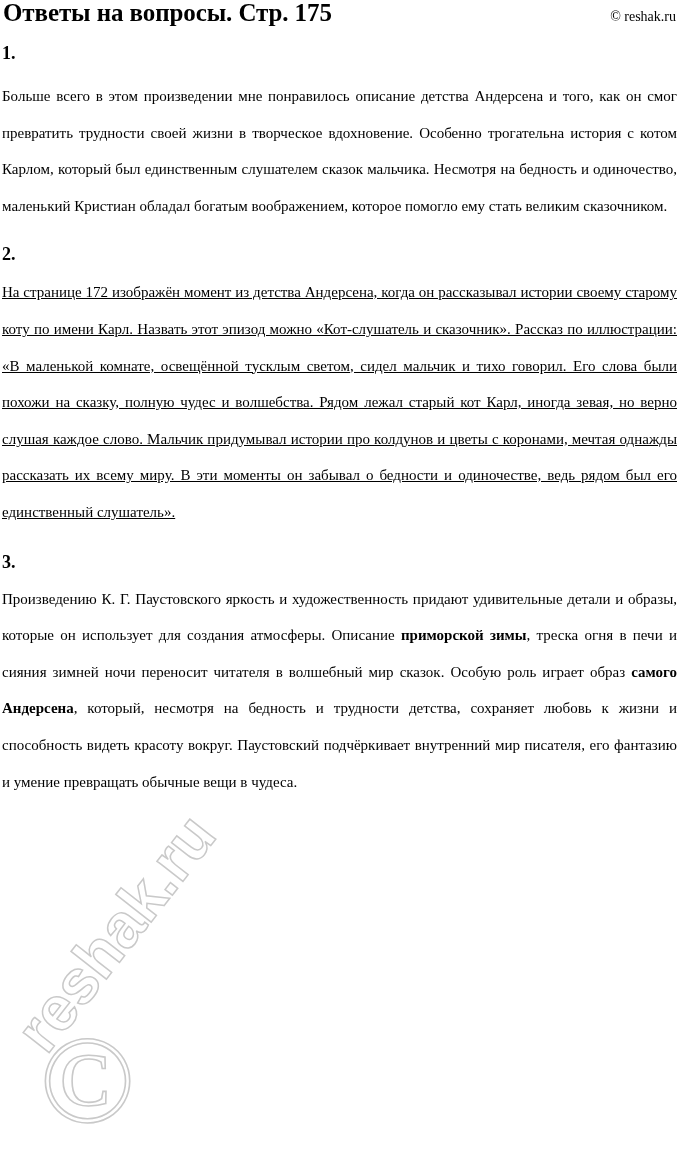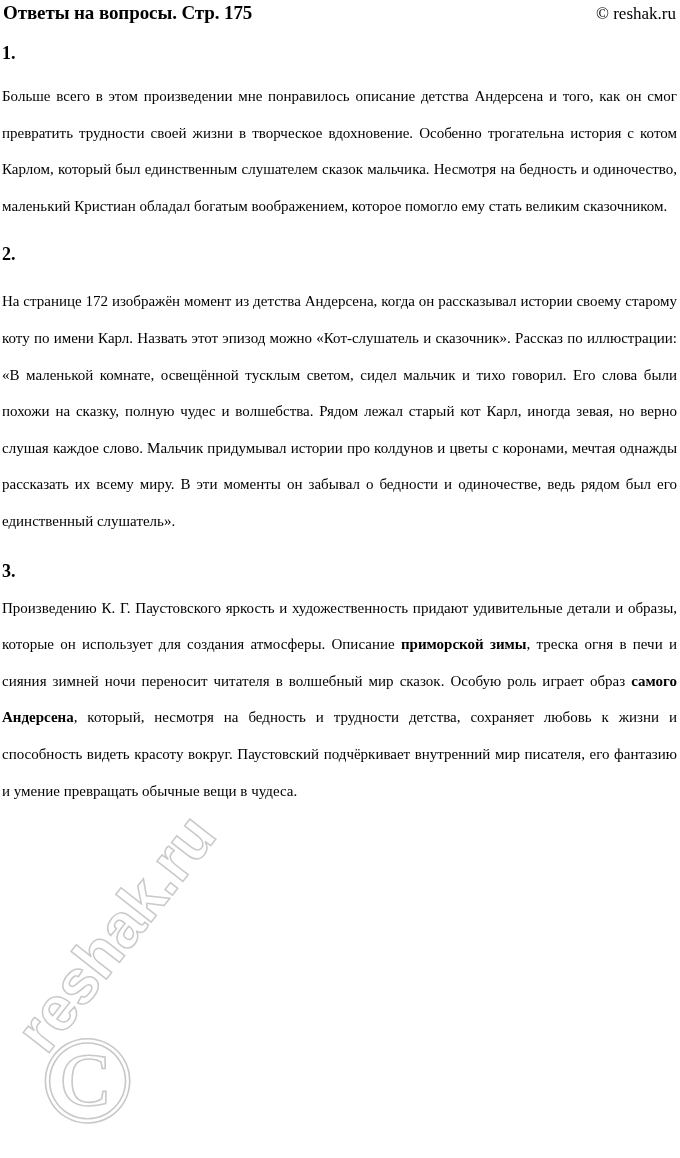--- a/index.html
+++ b/index.html
@@ -63,28 +63,28 @@
   .doc-header {
     position: relative;
     z-index: 2;
     display: flex;
     align-items: baseline;
     justify-content: space-between;
     padding: 0 2px;
     height: 30px;
   }
   .doc-title {
-    font-size: 19px;
+    font-size: 25px;
     font-weight: bold;
     letter-spacing: -0.1px;
     line-height: 26px;
     white-space: nowrap;
   }
   .doc-credit {
-    font-size: 17px;
+    font-size: 14px;
     line-height: 26px;
     white-space: nowrap;
     padding-right: 1px;
   }
 
   
   .content {
     position: relative;
     z-index: 2;
     padding: 0 2px 0 1px;
@@ -105,21 +105,21 @@
     padding: 0;
     hyphens: none;
   }
   .answer-body b,
   .answer-body strong {
     font-weight: bold;
   }
   .block-1 .answer-number { margin-top: 12px; }
   .block-1 .answer-body   { margin-top: 14px; }
   .block-2 .answer-number { margin-top: 19px; }
-  .block-2 .answer-body   { margin-top: 18px; }
+  .block-2 .answer-body   { margin-top: 9px; text-decoration: underline; }
   .block-3 .answer-number { margin-top: 20px; }
   .block-3 .answer-body   { margin-top: 8px; }
 </style>
 </head>
 <body>
 
 <div class="page">
 
   <div class="watermark-layer">
     <div class="wm-copy">©</div>

